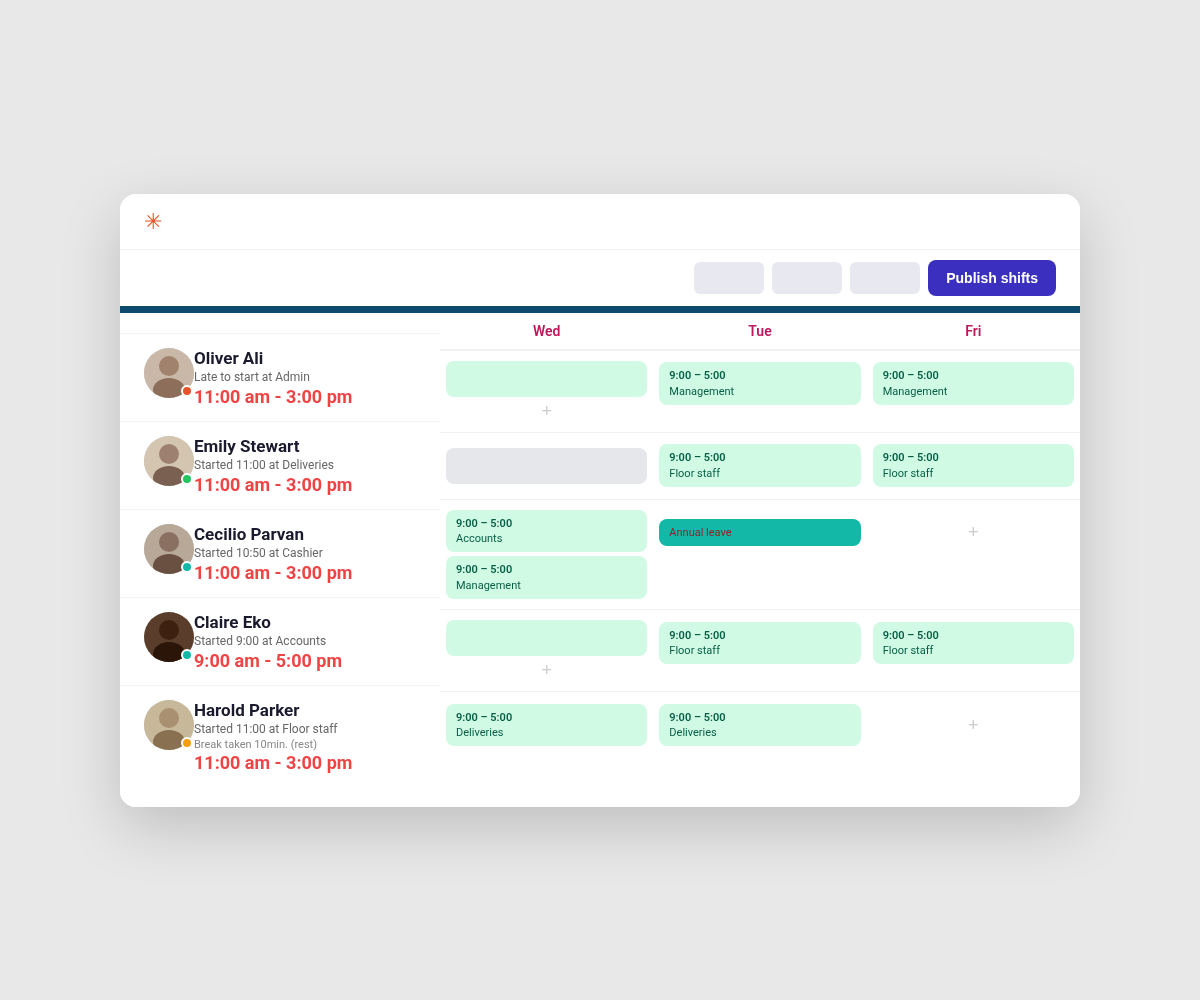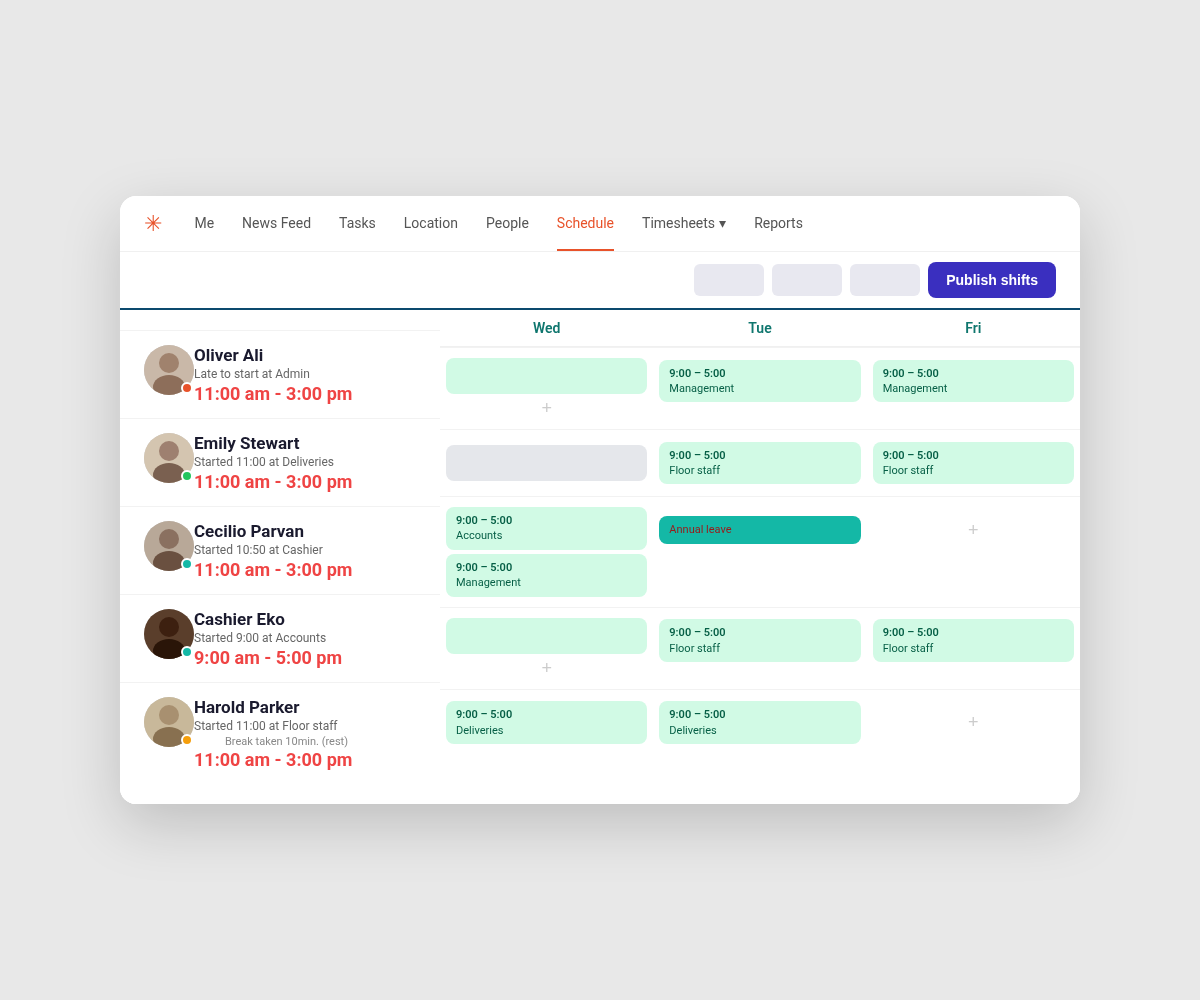--- a/index.html
+++ b/index.html
@@ -58,21 +58,21 @@
       gap: 4px;
     }
     
     .toolbar {
       display: flex;
       align-items: center;
       justify-content: flex-end;
       padding: 10px 24px;
       gap: 8px;
       background: #fff;
-      border-bottom: 2px solid #0c4a6e;
+      border-bottom: 7px solid #0c4a6e;
     }
     .toolbar-btn-gray {
       background: #e8e8f0;
       border: none;
       border-radius: 6px;
       height: 32px;
       width: 70px;
       cursor: pointer;
     }
     .toolbar-btn-publish {
@@ -173,39 +173,38 @@
     }
     .employee-time {
       font-size: 18px;
       color: #ef4444;
       font-weight: 700;
     }
     .employee-note {
       font-size: 11px;
       color: #888;
       margin-bottom: 1px;
-      margin-left: 31px;
     }
     
     .schedule-panel {
       flex: 1;
       overflow-x: auto;
       padding: 0;
     }
     .schedule-header {
       display: flex;
       border-bottom: 1px solid #f0f0f0;
       padding: 10px 0 10px;
     }
     .day-col {
       flex: 1;
       text-align: center;
       font-size: 14px;
       font-weight: 600;
-      color: #0f766e;
+      color: #be185d;
     }
     .schedule-row {
       display: flex;
       border-top: 1px solid #f2f2f2;
       min-height: 60px;
       align-items: flex-start;
       padding: 8px 0;
     }
     .schedule-cell {
       flex: 1;
@@ -250,33 +249,20 @@
       width: 100%;
     }
   </style>
 </head>
 <body>
 
 <div class="app-wrapper">
 
   <nav class="nav">
     <div class="nav-logo">✳</div>
-    <div class="nav-links">
-      <a class="nav-link">Me</a>
-      <a class="nav-link">News Feed</a>
-      <a class="nav-link">Tasks</a>
-      <a class="nav-link">Location</a>
-      <a class="nav-link">People</a>
-      <a class="nav-link active">Schedule</a>
-      <a class="nav-link nav-link-timesheets">
-        <span>Timesheets</span>
-        <span>▾</span>
-      </a>
-      <a class="nav-link">Reports</a>
-    </div>
   </nav>
 
   <div class="toolbar">
     <button class="toolbar-btn-gray"></button>
     <button class="toolbar-btn-gray"></button>
     <button class="toolbar-btn-gray"></button>
     <button class="toolbar-btn-publish">Publish shifts</button>
   </div>
 
   <div class="main">
@@ -344,21 +330,21 @@
             <div class="avatar">
               <svg viewBox="0 0 50 50" xmlns="http://www.w3.org/2000/svg">
                 <rect width="50" height="50" fill="#5a3e2b"></rect>
                 <circle cx="25" cy="18" r="10" fill="#3d2010"></circle>
                 <ellipse cx="25" cy="42" rx="16" ry="12" fill="#2a1508"></ellipse>
               </svg>
             </div>
             <div class="status-dot dot-teal"></div>
           </div>
           <div class="employee-info">
-            <div class="employee-name">Cashier Eko</div>
+            <div class="employee-name">Claire Eko</div>
             <div class="employee-status">Started 9:00 at Accounts</div>
             <div class="employee-time">9:00 am - 5:00 pm</div>
           </div>
         </div>
 
         <div class="employee-item">
           <div class="avatar-wrap">
             <div class="avatar">
               <svg viewBox="0 0 50 50" xmlns="http://www.w3.org/2000/svg">
                 <rect width="50" height="50" fill="#c8b89a"></rect>

